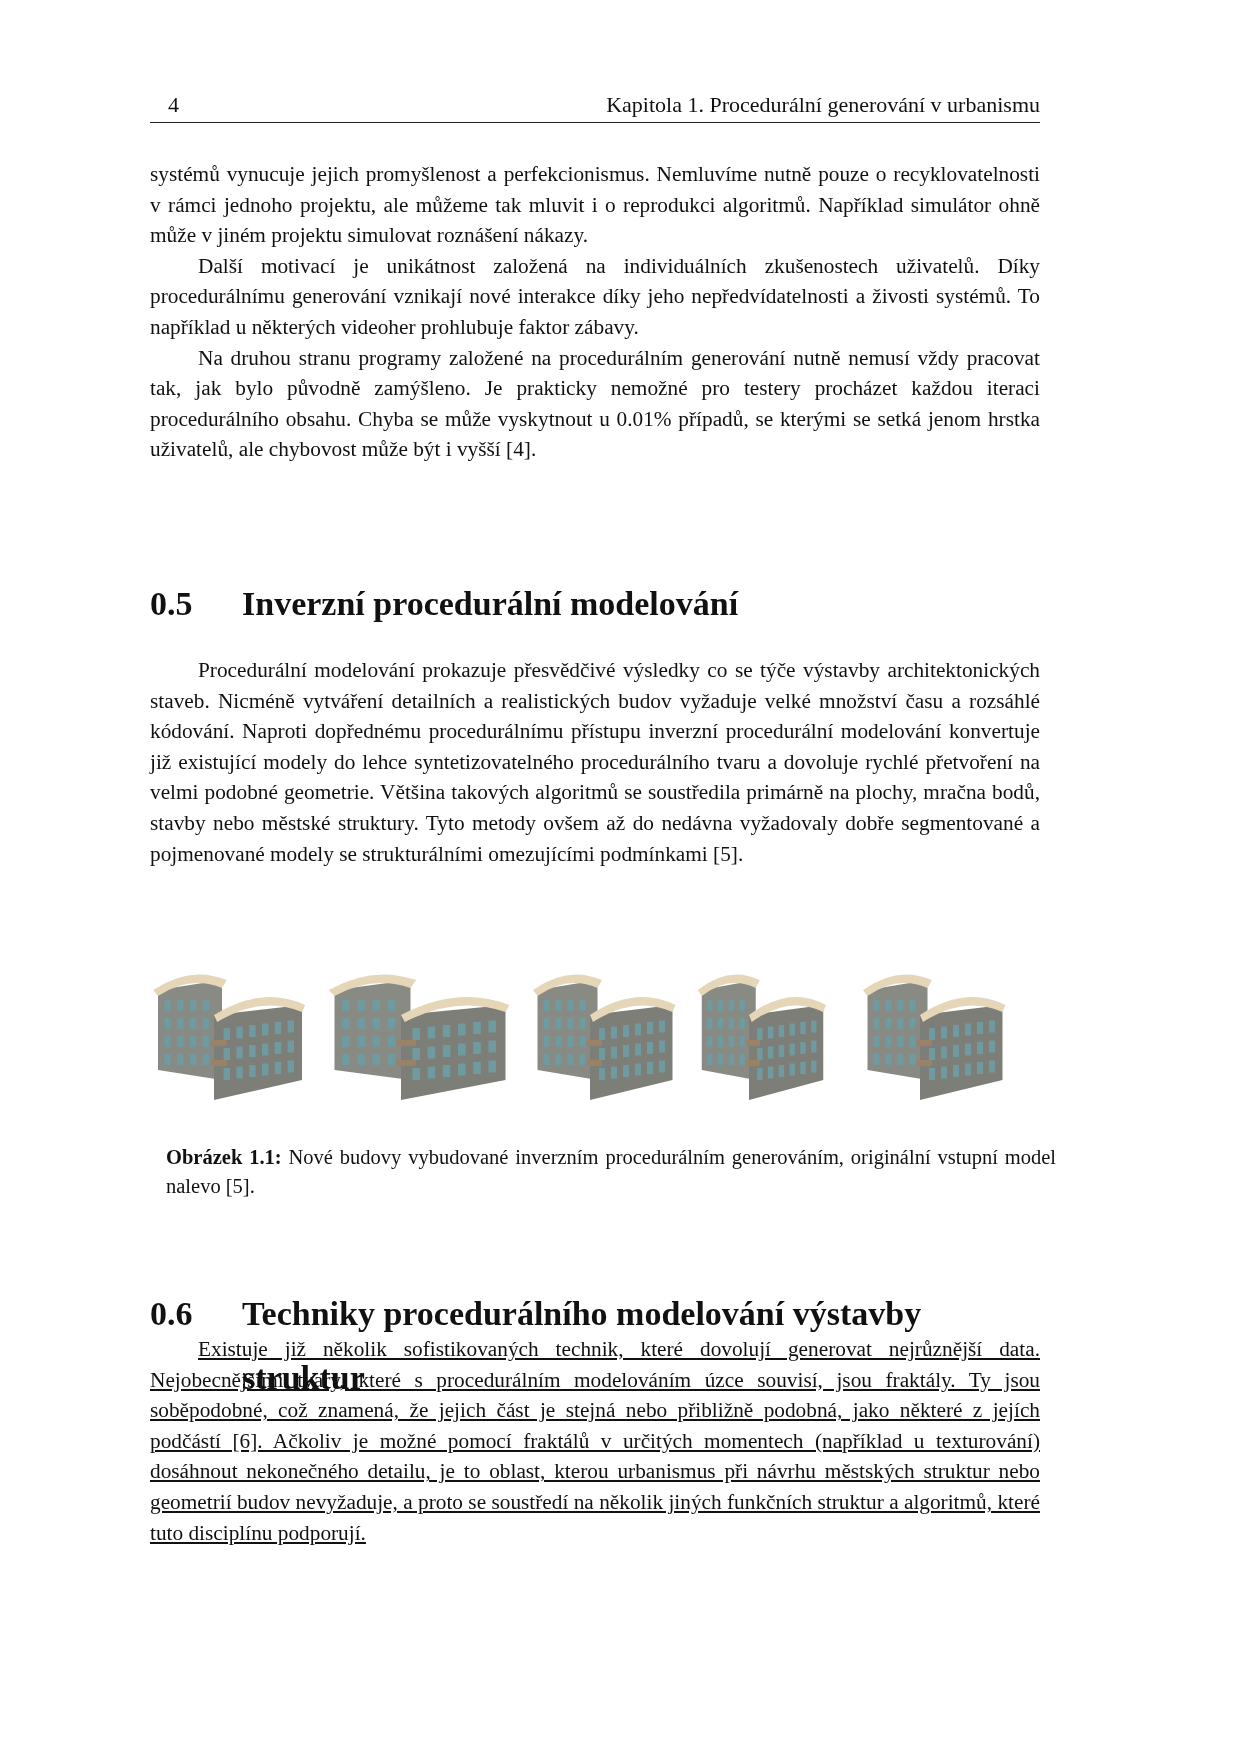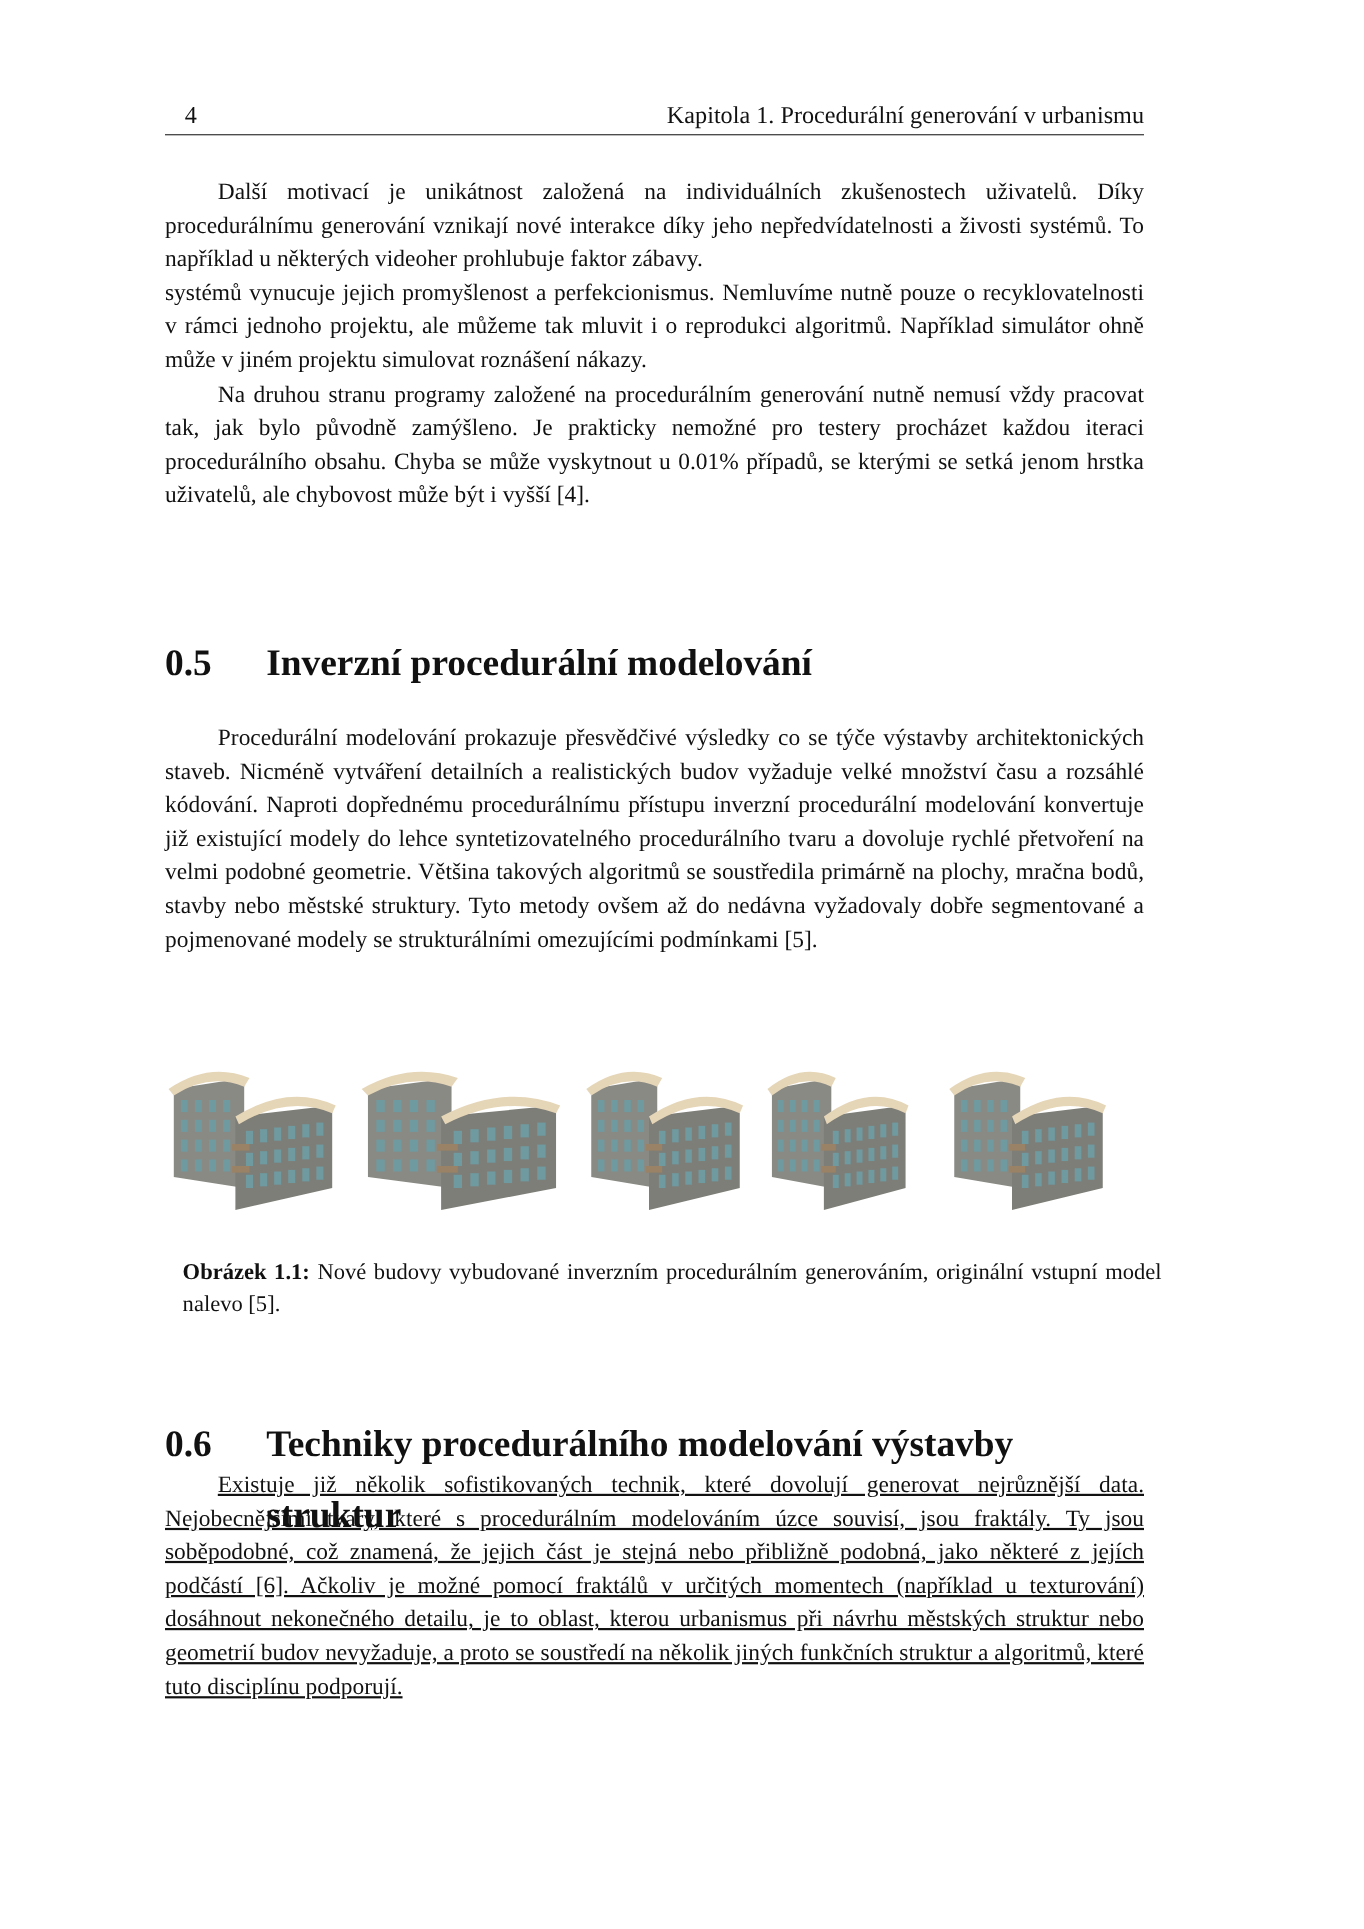--- a/index.html
+++ b/index.html
@@ -25,22 +25,22 @@
 <body>
 
 <div class="page">
 
   <div class="running-head">
     <span class="pnum">4</span>
     <span class="ptitle">Kapitola 1.  Procedurální generování v urbanismu</span>
   </div>
 
   <div class="block" style="top:159px;">
+    <p class="para">systémů vynucuje jejich promyšlenost a perfekcionismus. Nemluvíme nutně pouze o recyklovatelnosti v rámci jednoho projektu, ale můžeme tak mluvit i o reprodukci algoritmů. Například simulátor ohně může v jiném projektu simulovat roznášení nákazy.</p>
     <p class="para indent">Další motivací je unikátnost založená na individuálních zkušenostech uživatelů. Díky procedurálnímu generování vznikají nové interakce díky jeho nepředvídatelnosti a živosti systémů. To například u některých videoher prohlubuje faktor zábavy.</p>
-    <p class="para">systémů vynucuje jejich promyšlenost a perfekcionismus. Nemluvíme nutně pouze o recyklovatelnosti v rámci jednoho projektu, ale můžeme tak mluvit i o reprodukci algoritmů. Například simulátor ohně může v jiném projektu simulovat roznášení nákazy.</p>
     <p class="para indent">Na druhou stranu programy založené na procedurálním generování nutně nemusí vždy pracovat tak, jak bylo původně zamýšleno. Je prakticky nemožné pro testery procházet každou iteraci procedurálního obsahu. Chyba se může vyskytnout u 0.01% případů, se kterými se setká jenom hrstka uživatelů, ale chybovost může být i vyšší [4].</p>
   </div>
 
   <h2 class="sec-heading" style="top:580px;">
     <span class="num">0.5</span><span>Inverzní procedurální modelování</span>
   </h2>
 
   <div class="block" style="top:655px;">
     <p class="para indent">Procedurální modelování prokazuje přesvědčivé výsledky co se týče výstavby architektonických staveb. Nicméně vytváření detailních a realistických budov vyžaduje velké množství času a rozsáhlé kódování. Naproti dopřednému procedurálnímu přístupu inverzní procedurální modelování konvertuje již existující modely do lehce syntetizovatelného procedurálního tvaru a dovoluje rychlé přetvoření na velmi podobné geometrie. Většina takových algoritmů se soustředila primárně na plochy, mračna bodů, stavby nebo městské struktury. Tyto metody ovšem až do nedávna vyžadovaly dobře segmentované a pojmenované modely se strukturálními omezujícími podmínkami [5].</p>
   </div>

